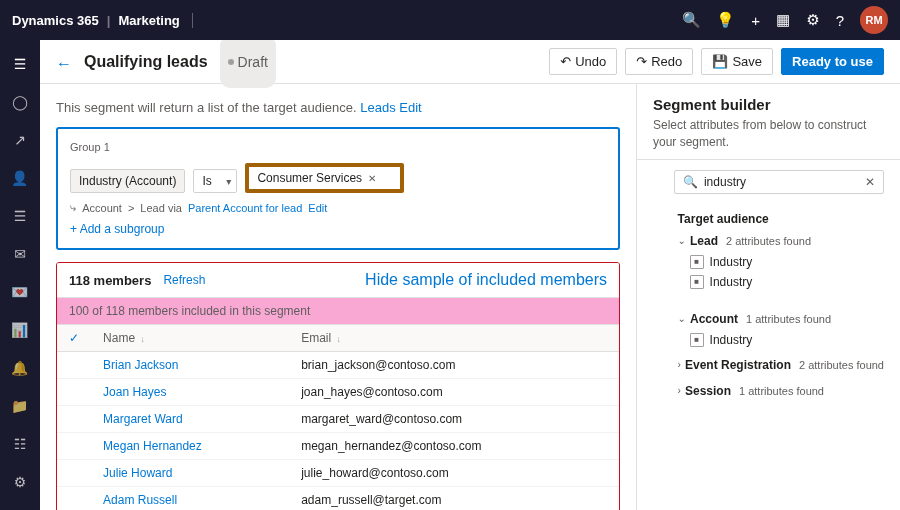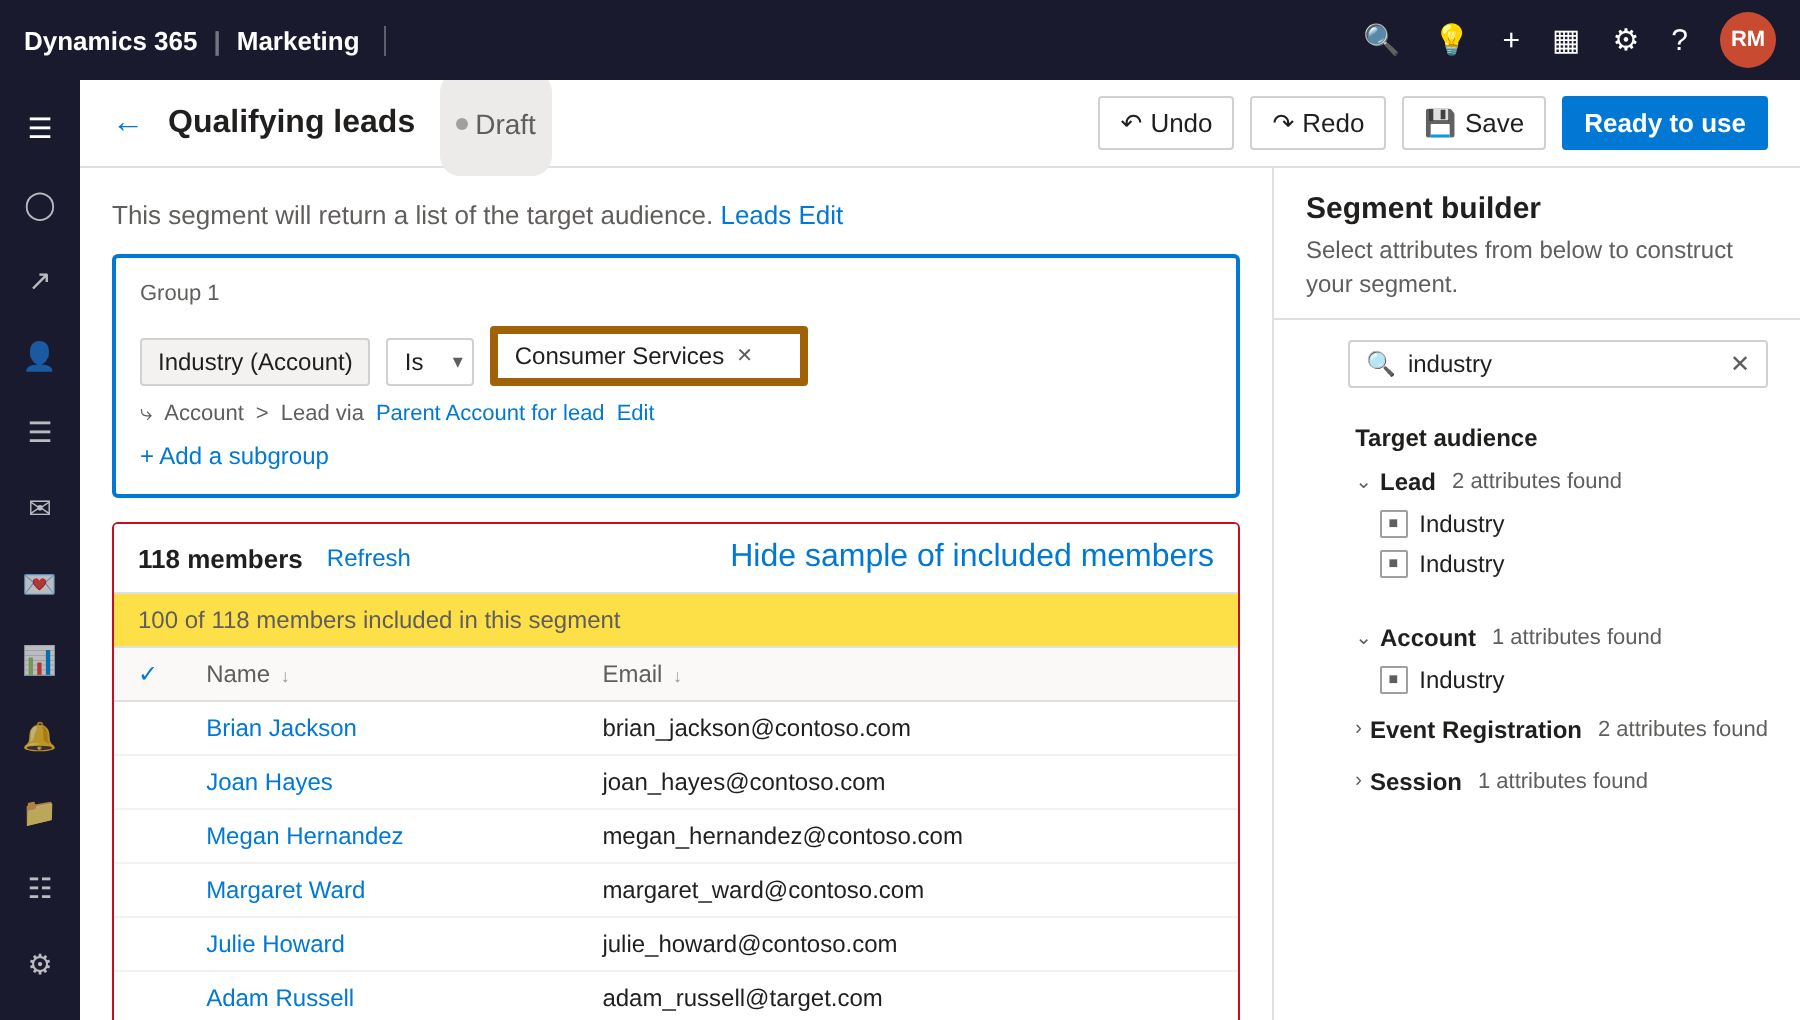--- a/index.html
+++ b/index.html
@@ -284,21 +284,21 @@
     .hide-link {
       margin-left: auto;
       color: #0078d4;
       font-size: 16px;
       cursor: pointer;
     }
     .members-subheader {
       padding: 6px 12px;
       font-size: 12px;
       color: #605e5c;
-      background: #fde047;
+      background: #f9a8d4;
       border-bottom: 1px solid #e0e0e0;
     }
     .members-table {
       width: 100%;
       border-collapse: collapse;
     }
     .members-table th {
       background: #faf9f8;
       border-bottom: 1px solid #e0e0e0;
       padding: 6px 12px;
@@ -547,27 +547,27 @@
       <td class="member-name">Brian Jackson</td>
       <td class="member-email">brian_jackson@contoso.com</td>
     </tr>
                 <tr>
       <td></td>
       <td class="member-name">Joan Hayes</td>
       <td class="member-email">joan_hayes@contoso.com</td>
     </tr>
                 <tr>
       <td></td>
-      <td class="member-name">Megan Hernandez</td>
-      <td class="member-email">megan_hernandez@contoso.com</td>
+      <td class="member-name">Margaret Ward</td>
+      <td class="member-email">margaret_ward@contoso.com</td>
     </tr>
                 <tr>
       <td></td>
-      <td class="member-name">Margaret Ward</td>
-      <td class="member-email">margaret_ward@contoso.com</td>
+      <td class="member-name">Megan Hernandez</td>
+      <td class="member-email">megan_hernandez@contoso.com</td>
     </tr>
                 <tr>
       <td></td>
       <td class="member-name">Julie Howard</td>
       <td class="member-email">julie_howard@contoso.com</td>
     </tr>
                 <tr>
       <td></td>
       <td class="member-name">Adam Russell</td>
       <td class="member-email">adam_russell@target.com</td>

